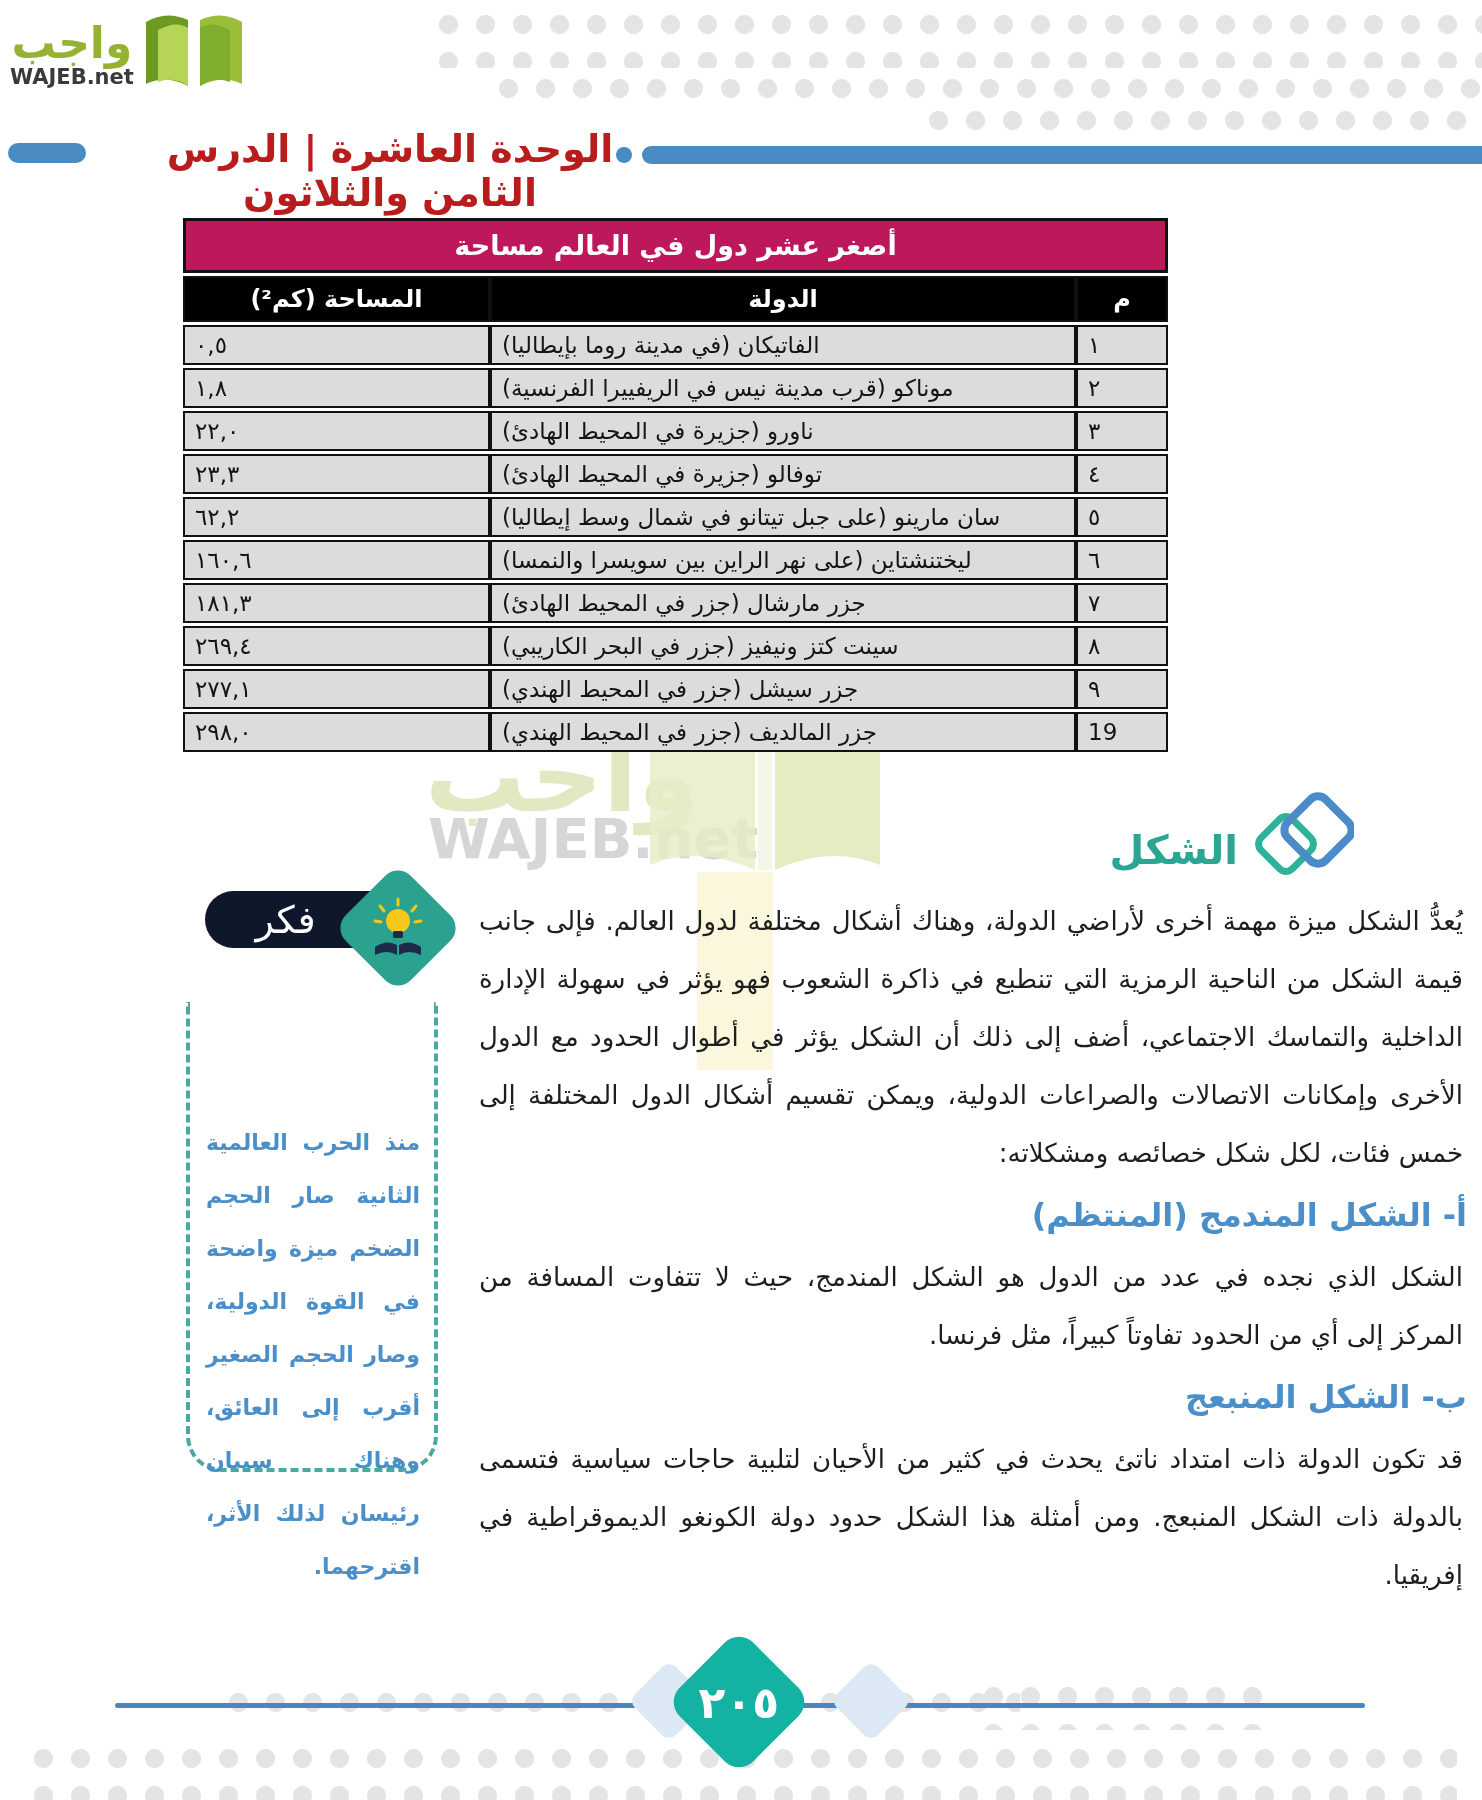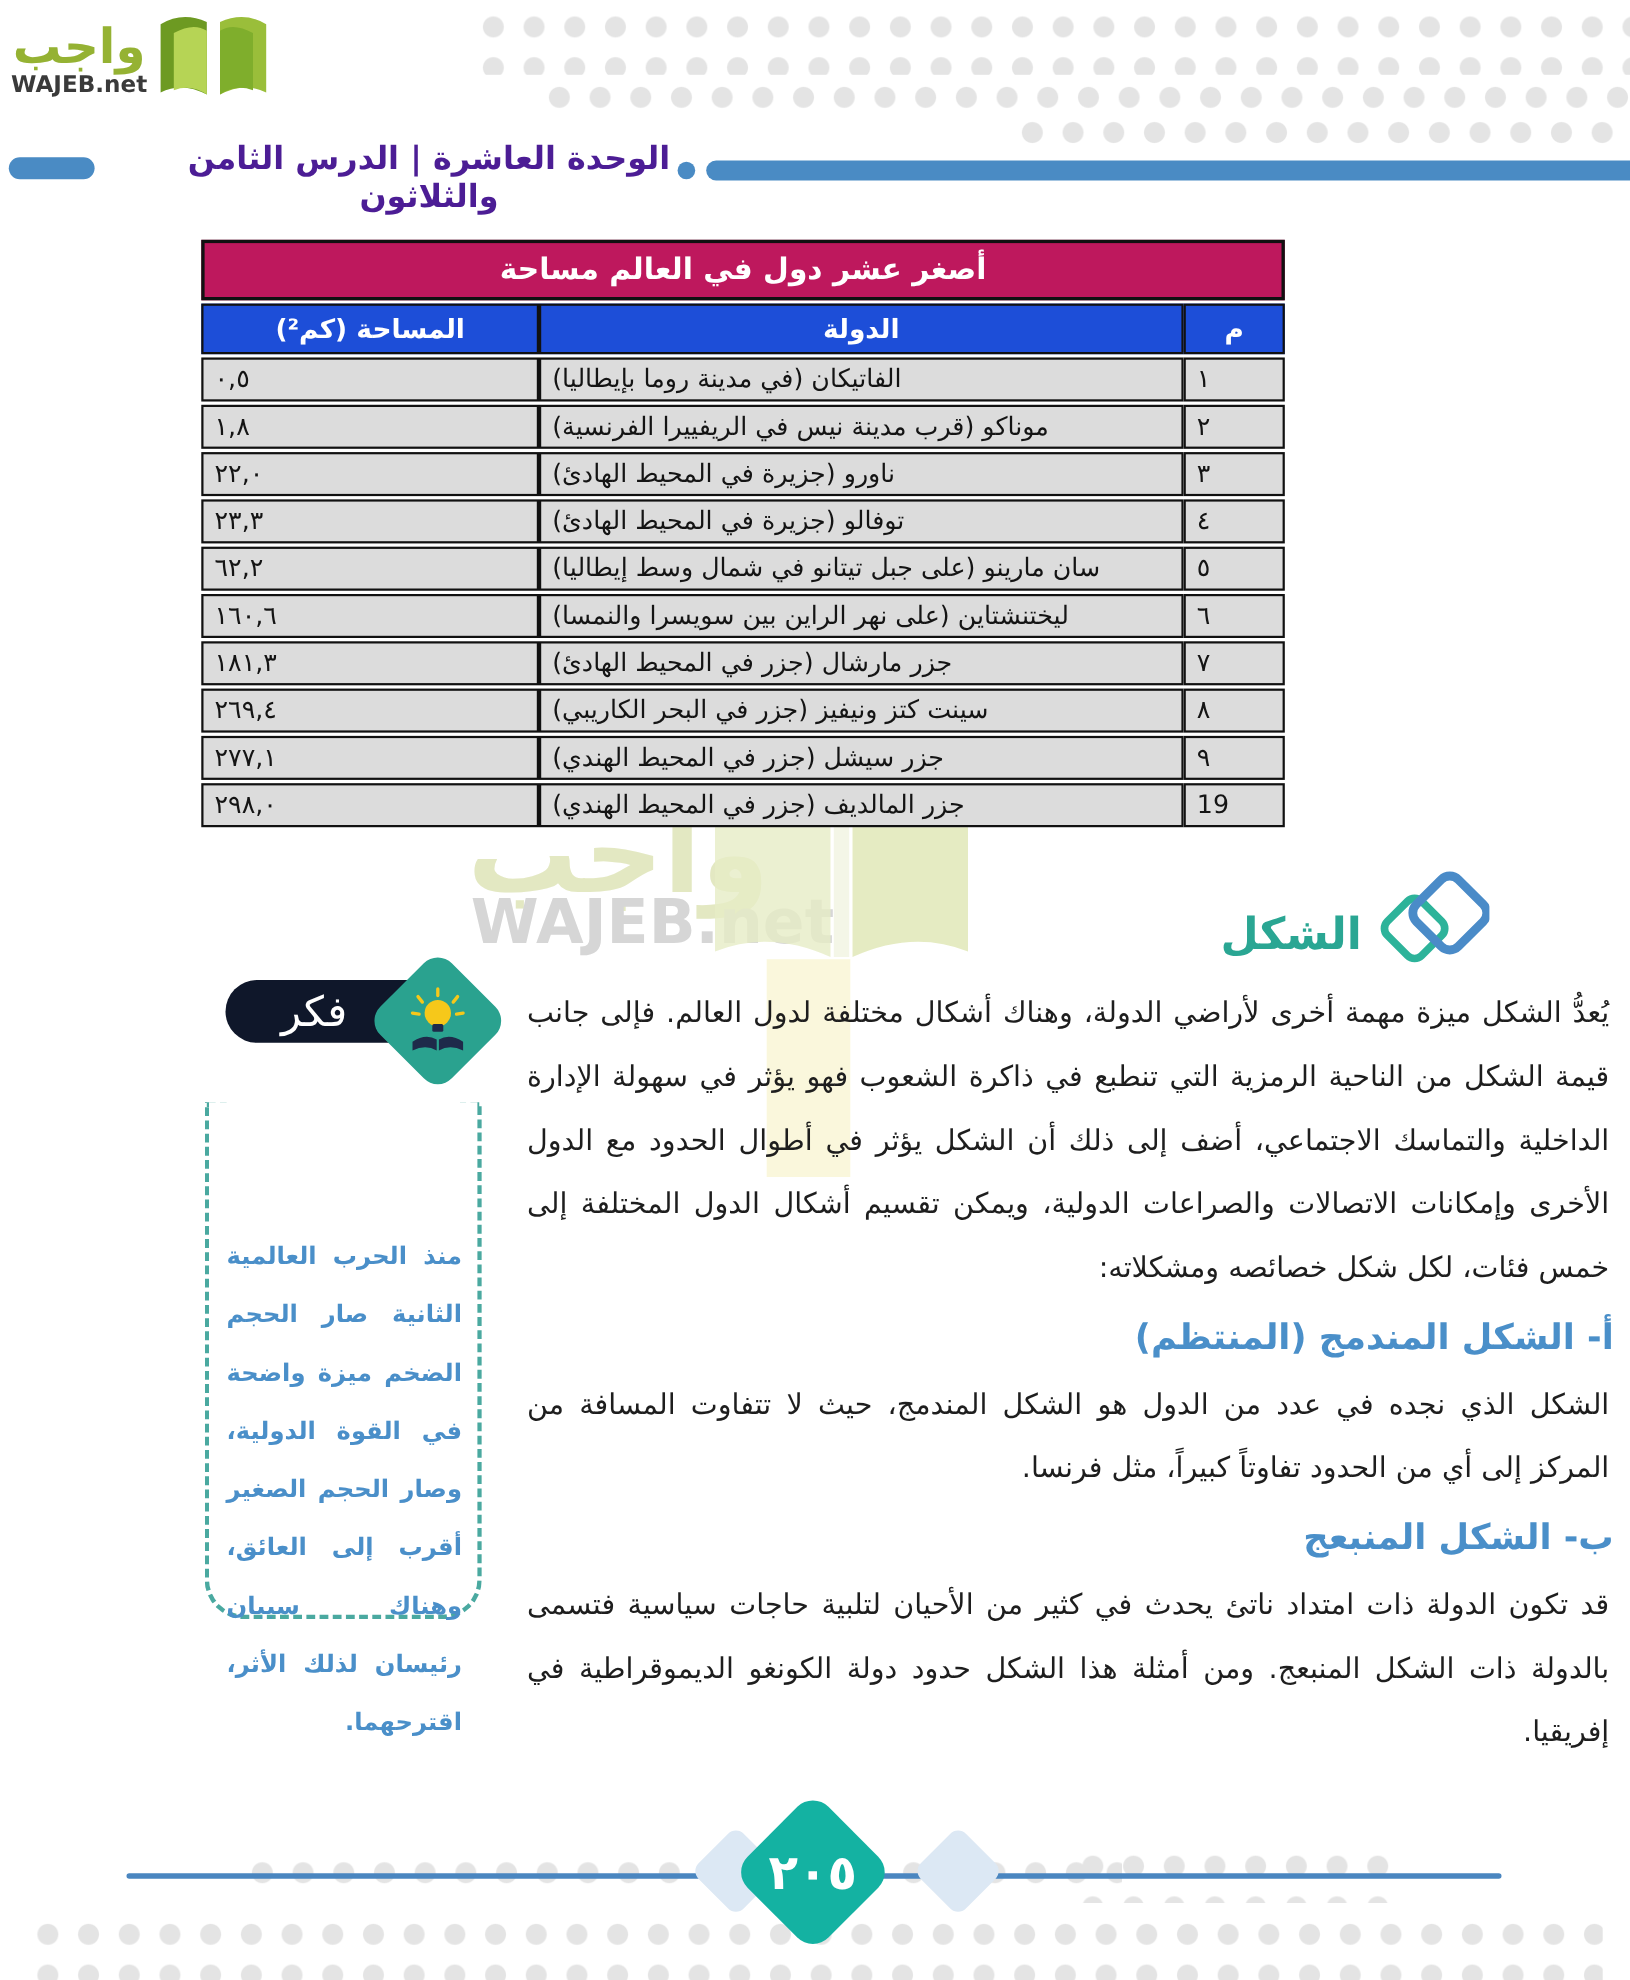--- a/index.html
+++ b/index.html
@@ -9,30 +9,30 @@
   
   .dots{position:absolute;z-index:0;
         background-image:radial-gradient(circle,#e4e4e4 9px,transparent 10px);
         background-size:37px 37px;}
   
   .logo{left:10px;top:8px;display:flex;align-items:center;gap:4px;z-index:2;}
   .logo-txt{display:flex;flex-direction:column;align-items:center;line-height:1;}
   .logo-ar{font-size:44px;font-weight:bold;color:#95b233;}
   .logo-en{font-size:21px;font-weight:bold;color:#3a3a3a;margin-top:2px;}
   .hdr-bar-left{left:8px;top:143px;width:78px;height:20px;background:#4a8bc4;border-radius:10px;z-index:2;}
-  .hdr-title{left:150px;top:127px;width:480px;text-align:center;color:#4c1d95;
-             font-size:29px;font-weight:bold;direction:rtl;z-index:2;}
+  .hdr-title{left:150px;top:127px;width:480px;text-align:center;color:#b91c1c;
+             font-size:38px;font-weight:bold;direction:rtl;z-index:2;}
   .hdr-dot{left:616px;top:147px;width:16px;height:16px;border-radius:50%;background:#4a8bc4;z-index:2;}
   .hdr-bar-right{left:642px;top:146px;width:840px;height:18px;background:#4a8bc4;border-radius:9px 0 0 9px;z-index:2;}
   
   .geo-table{left:183px;top:218px;width:985px;z-index:2;direction:rtl;}
   .t-title{background:#be185d;border:3px solid #111;color:#fff;text-align:center;
            font-weight:bold;font-size:27px;padding:9px 0;}
   .geo-table table{width:100%;border-collapse:separate;border-spacing:0 3px;}
-  .geo-table th{background:#1d4ed8;color:#fff;border:2px solid #111;font-size:24px;
+  .geo-table th{background:#000000;color:#fff;border:2px solid #111;font-size:24px;
                 font-weight:bold;padding:7px 0;}
   .geo-table td{background:#dcdcdc;border:2px solid #111;color:#141414;font-size:23px;
                 padding:5px 10px;text-align:left;}
   
   .wm{z-index:1;pointer-events:none;}
   .wm-ar{left:425px;top:718px;font-size:100px;font-weight:bold;color:#e3e8c2;}
   .wm-en{left:428px;top:806px;font-size:56px;font-weight:bold;color:#d6d6d6;}
   .wm-strip{left:697px;top:872px;width:76px;height:198px;background:#f7f3c9;opacity:.65;}
   
   .sec-head{right:128px;top:790px;display:flex;align-items:center;gap:16px;direction:rtl;z-index:2;}

